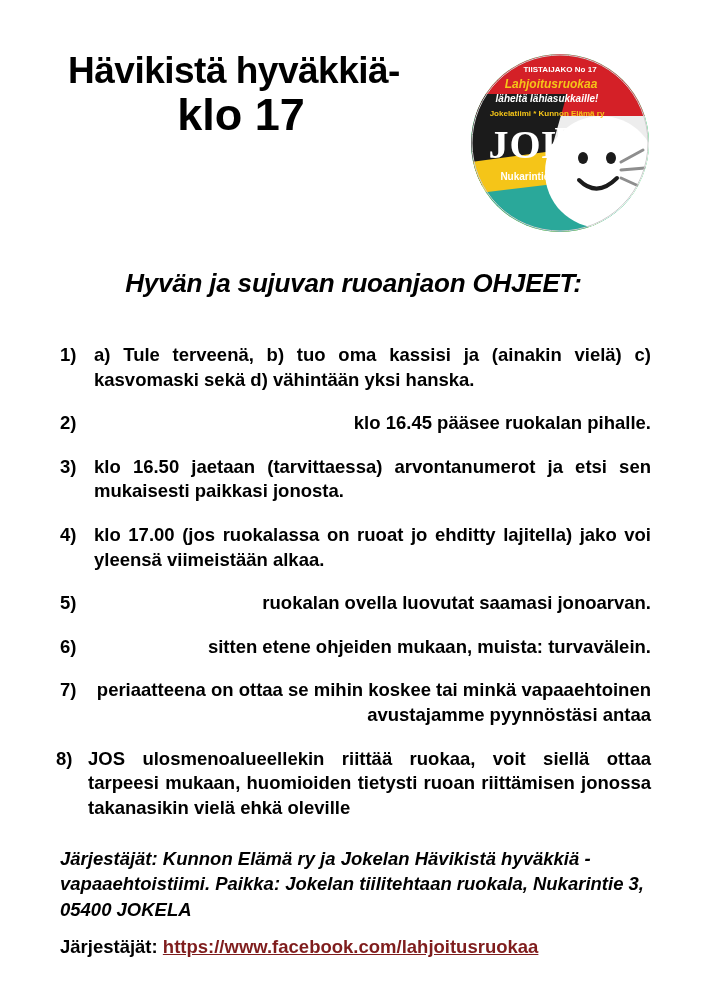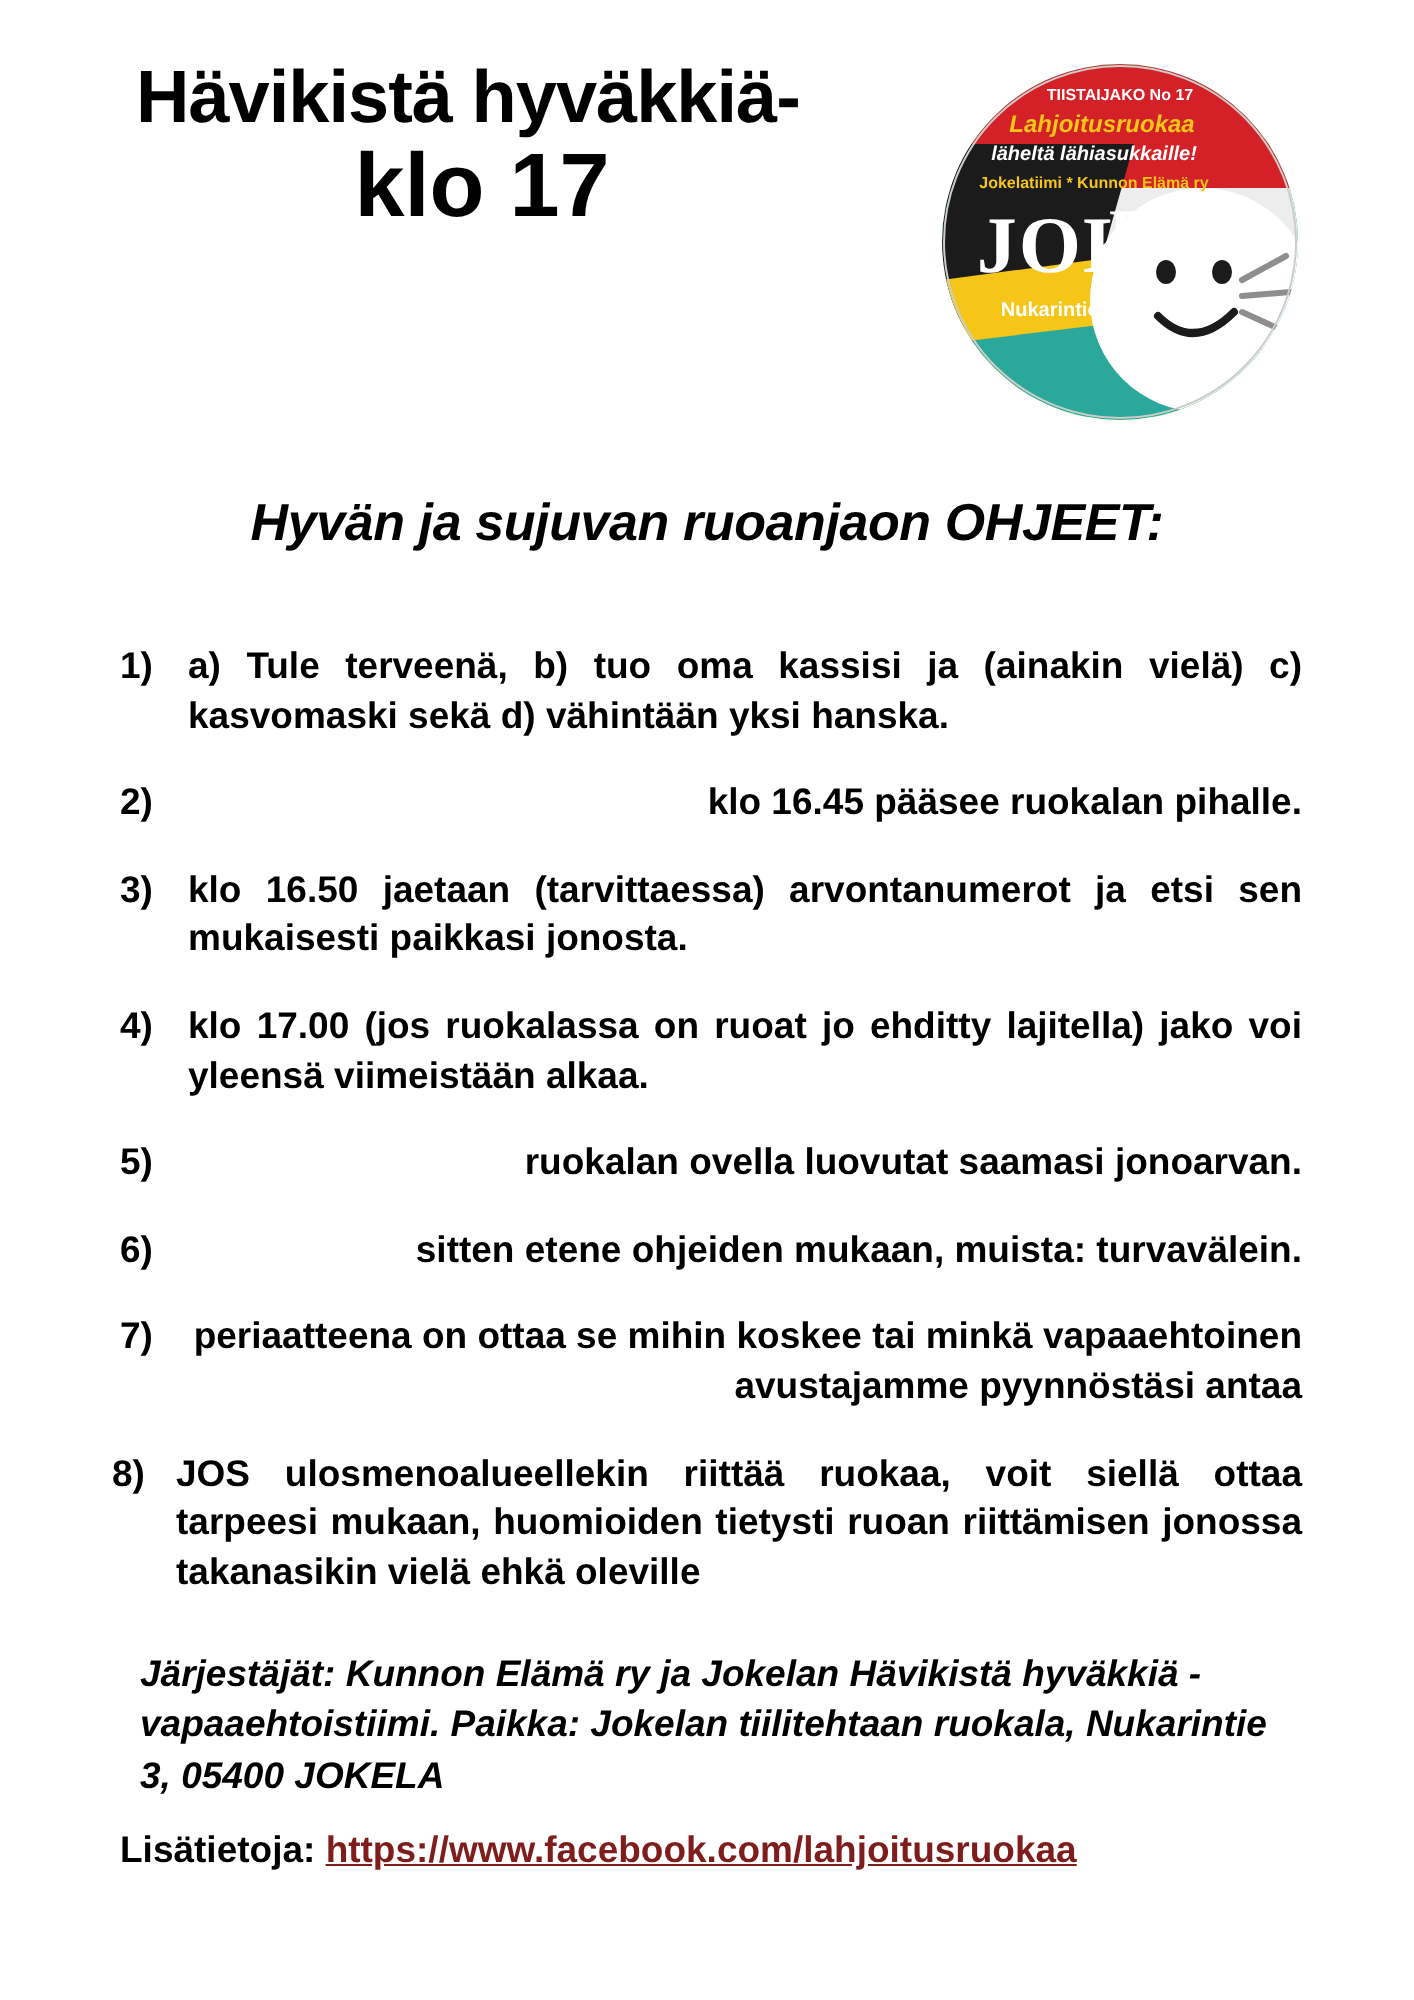--- a/index.html
+++ b/index.html
@@ -13,21 +13,21 @@
     font-family: "Liberation Sans", sans-serif;
     color: #000000;
     position: relative;
     overflow: hidden;
   }
   .poster {
     position: relative;
     width: 707px;
     height: 1000px;
     box-sizing: border-box;
-    padding: 22px 40px 10px 40px;
+    padding: 44px 40px 10px 40px;
   }
 
   
   .header {
     position: relative;
     height: 200px;
   }
   .title-block {
     position: absolute;
     left: 26px;
@@ -113,21 +113,20 @@
   
   .footer {
     margin: 26px 16px 0 20px;
   }
   .org {
     font-size: 18.5px;
     font-weight: bold;
     font-style: italic;
     line-height: 1.36;
     margin-bottom: 13px;
-    margin-left: 10px;
   }
   .more {
     font-size: 18.5px;
     font-weight: bold;
     line-height: 1.35;
   }
   .more a {
     color: #7f1d1d;
   }
 </style>
@@ -225,17 +224,17 @@
     <div class="item wide">
       <span class="num">8)</span>
       <span class="txt">JOS ulosmenoalueellekin riittää ruokaa, voit siellä ottaa tarpeesi mukaan, huomioiden tietysti ruoan riittämisen jonossa takanasikin vielä ehkä oleville</span>
     </div>
 
   </div>
 
   <div class="footer">
     <div class="org">Järjestäjät: Kunnon Elämä ry ja Jokelan Hävikistä hyväkkiä -vapaaehtoistiimi. Paikka: Jokelan tiilitehtaan ruokala, Nukarintie 3, 05400 JOKELA</div>
     <div class="more">
-      <span>Lisätietoja: </span><a href="#">https://www.facebook.com/lahjoitusruokaa</a>
+      <span>Järjestäjät: </span><a href="#">https://www.facebook.com/lahjoitusruokaa</a>
     </div>
   </div>
 
 </div>
 
 </body></html>

